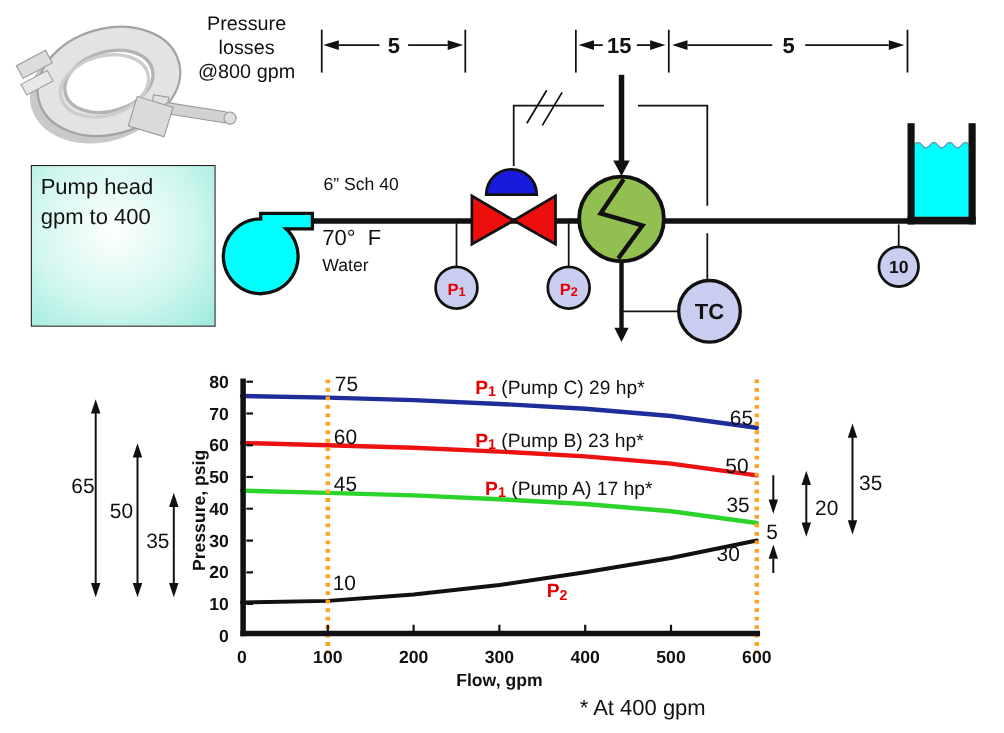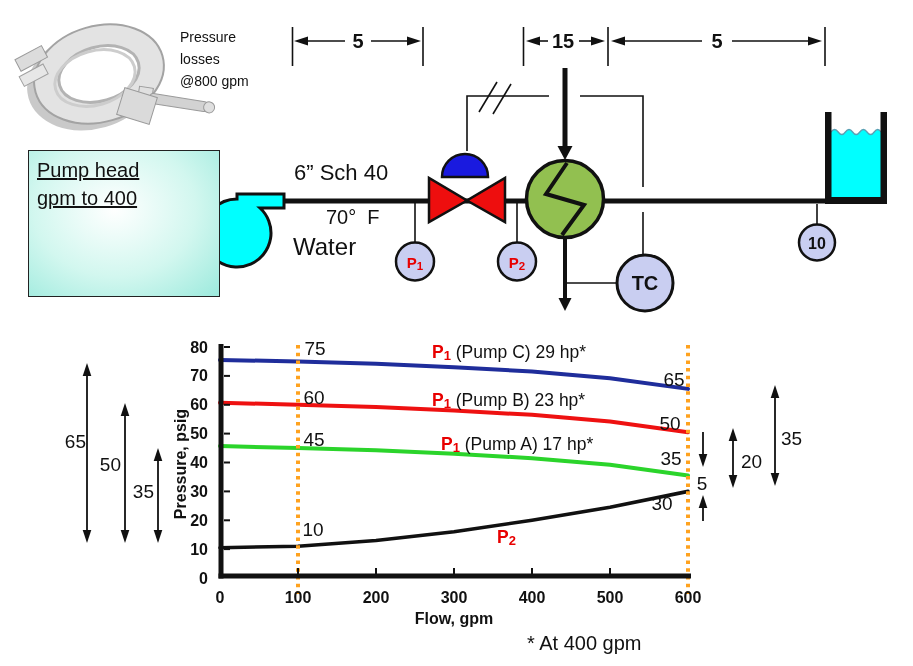--- a/index.html
+++ b/index.html
@@ -1,27 +1,27 @@
 <!DOCTYPE html>
 <html><head>
 <meta charset="utf-8">
 <style>
   html,body{margin:0;padding:0;background:#fff;}
   .stage{position:relative;width:913px;height:666px;background:#fff;overflow:hidden;
          font-family:"Liberation Sans",sans-serif;color:#111;}
   .stage svg{position:absolute;left:0;top:0;}
   .abs{position:absolute;}
   .note-lines div{white-space:pre;}
-  .pressure-note{left:180px;top:26px;font-size:14px;line-height:22px;}
-  .pump-note{left:28px;top:150px;width:192px;height:147px;box-sizing:border-box;
+  .pressure-note{left:180px;top:10px;font-size:18px;line-height:22px;text-align:center;}
+  .pump-note{left:28px;top:150px;width:168px;height:147px;box-sizing:border-box;
              border:1.5px solid #222;padding:5px 8px;font-size:20px;line-height:28px;
-             background:radial-gradient(ellipse at 45% 40%, #ffffff 0%, #d2f7ef 55%, #9ceadd 100%);text-decoration:underline;}
-  .pipe-size{left:294px;top:160px;font-size:22px;}
-  .pipe-temp{left:293px;top:206px;font-size:20px;white-space:pre;margin-left:33px;}
-  .pipe-fluid{left:293px;top:233px;font-size:24px;}
+             background:radial-gradient(ellipse at 45% 40%, #ffffff 0%, #d2f7ef 55%, #9ceadd 100%);}
+  .pipe-size{left:294px;top:160px;font-size:16px;}
+  .pipe-temp{left:293px;top:206px;font-size:20px;white-space:pre;}
+  .pipe-fluid{left:293px;top:233px;font-size:16px;}
   text{font-family:"Liberation Sans",sans-serif;fill:#111;}
   .dimtxt{font-size:20px;font-weight:bold;}
   .ticktxt{font-size:16px;font-weight:bold;}
   .axtitle{font-size:16px;font-weight:bold;}
   .anntxt{font-size:19px;}
   .footnote{font-size:20px;}
   .redlab{fill:#E80000;font-weight:bold;}
   .curvelab{font-size:17.5px;}
   .gaugetxt{font-size:15px;font-weight:bold;fill:#E80000;}
   .gaugesub{font-size:11.5px;}

